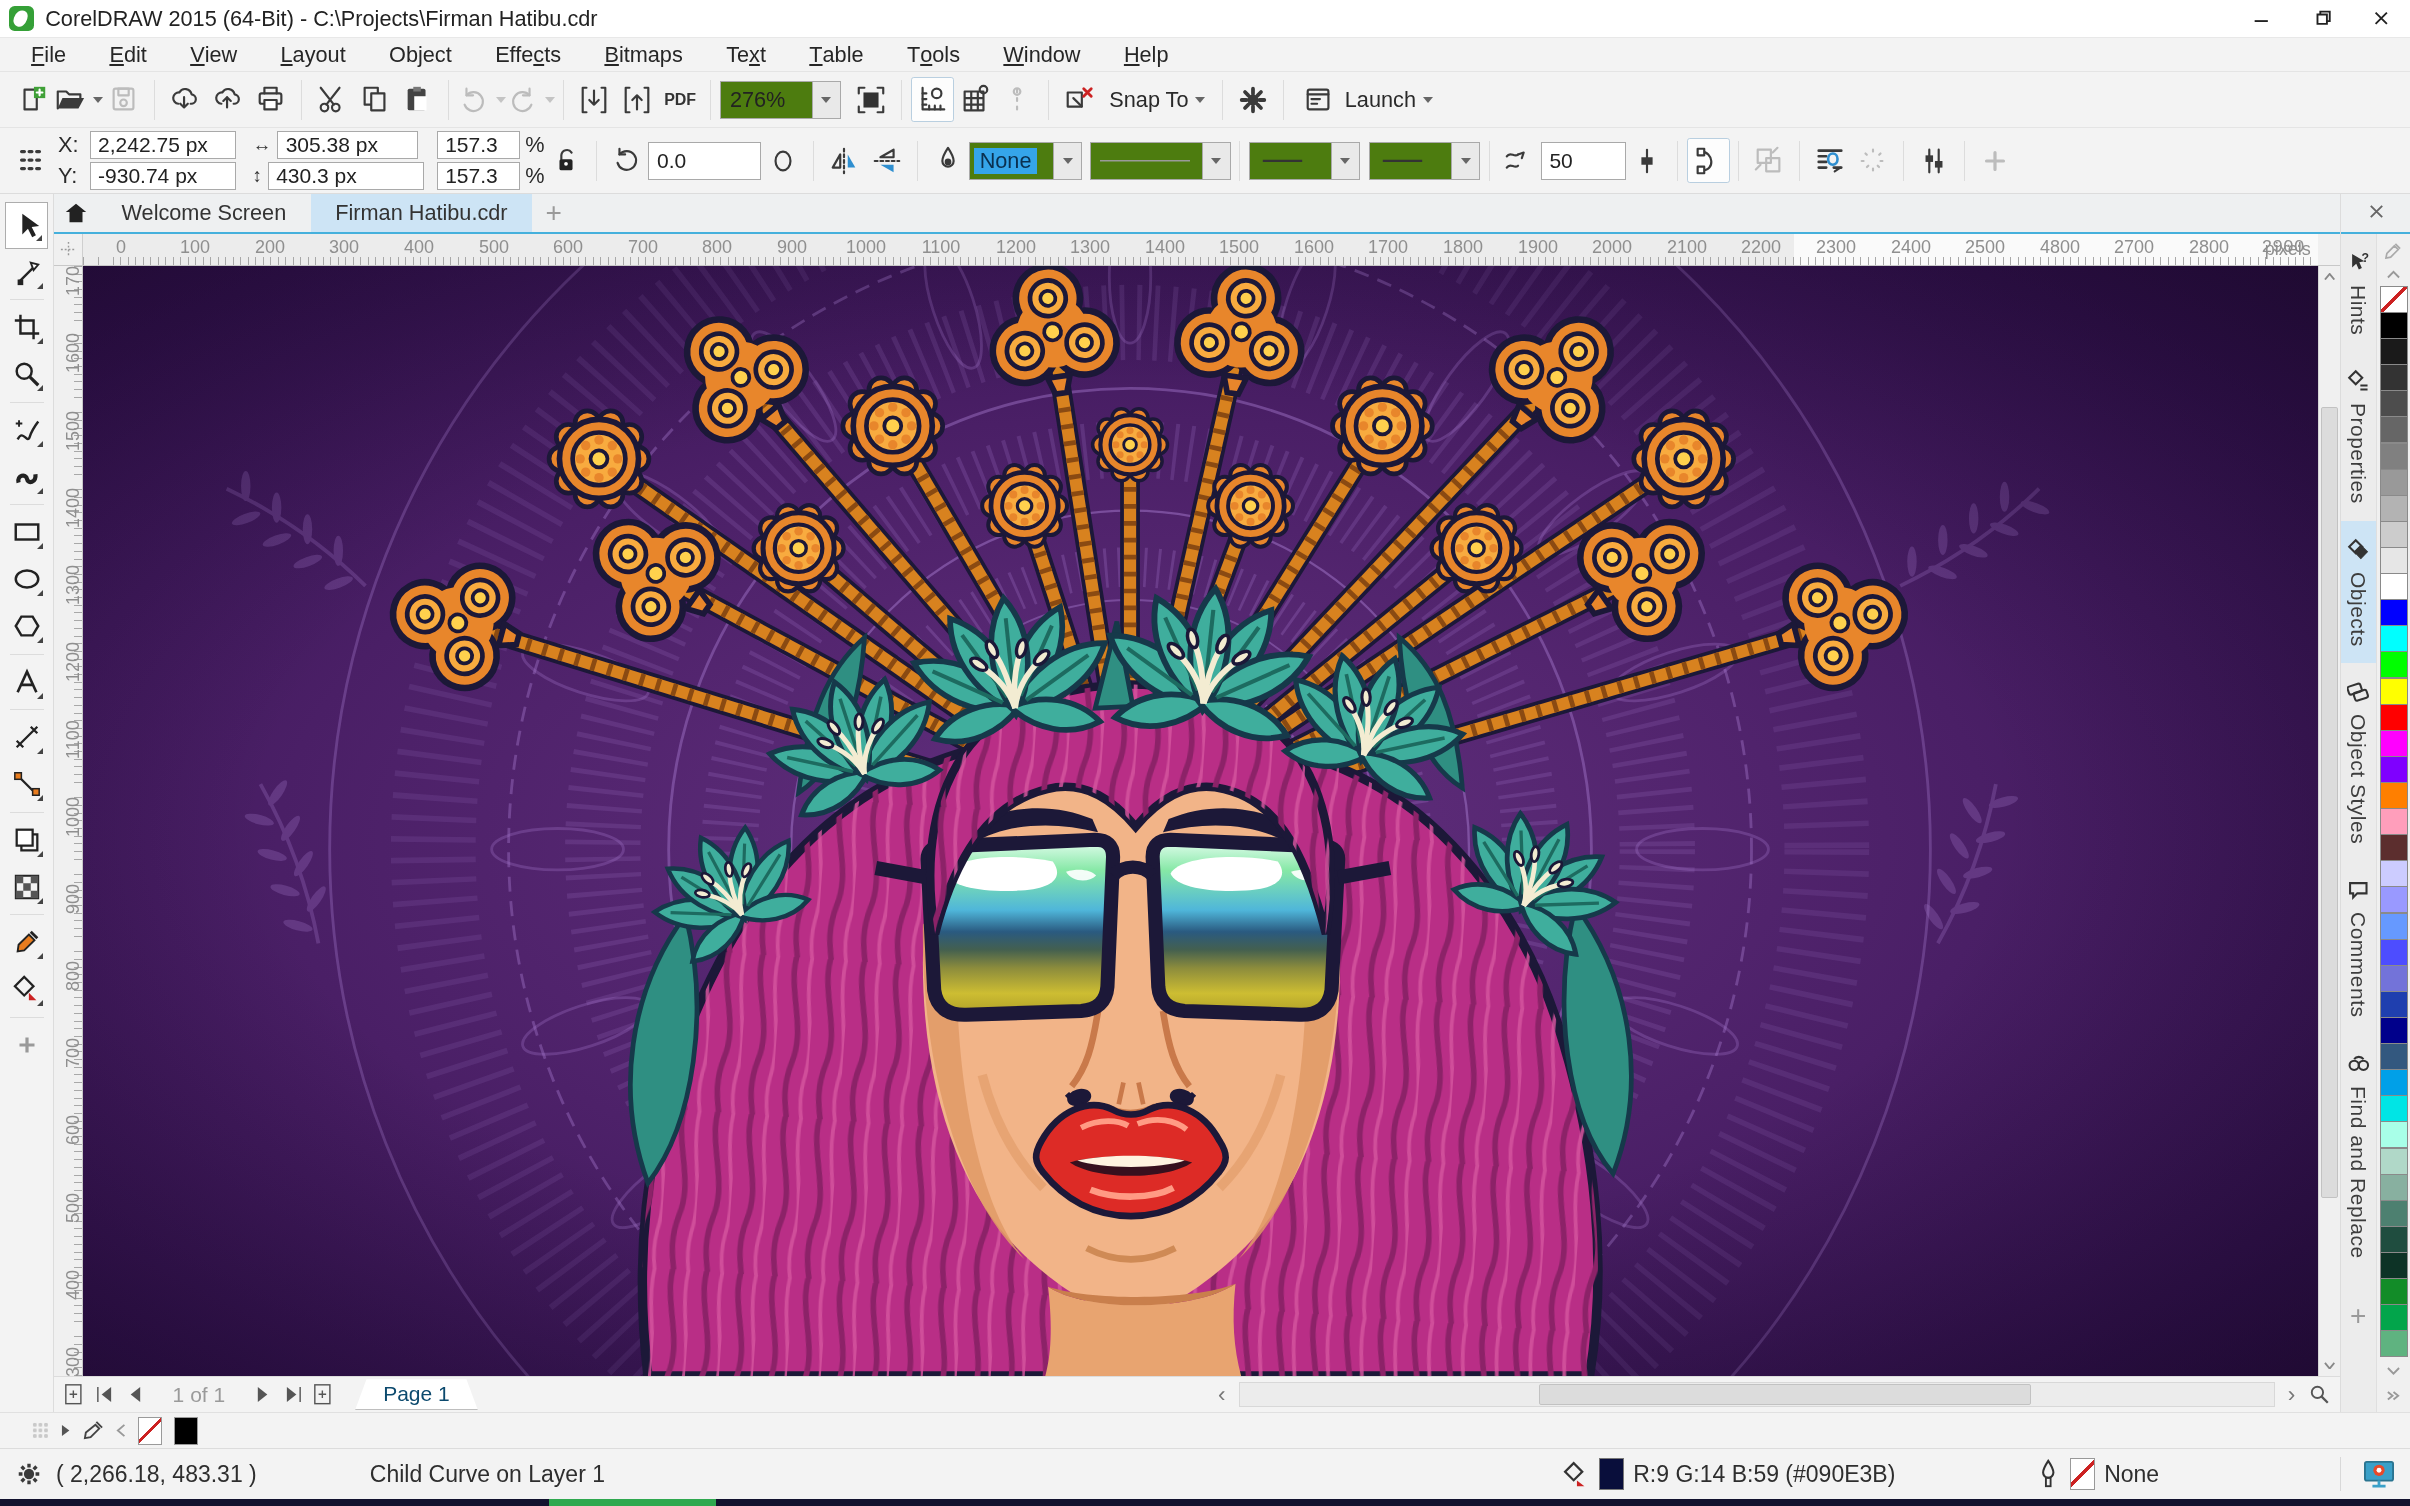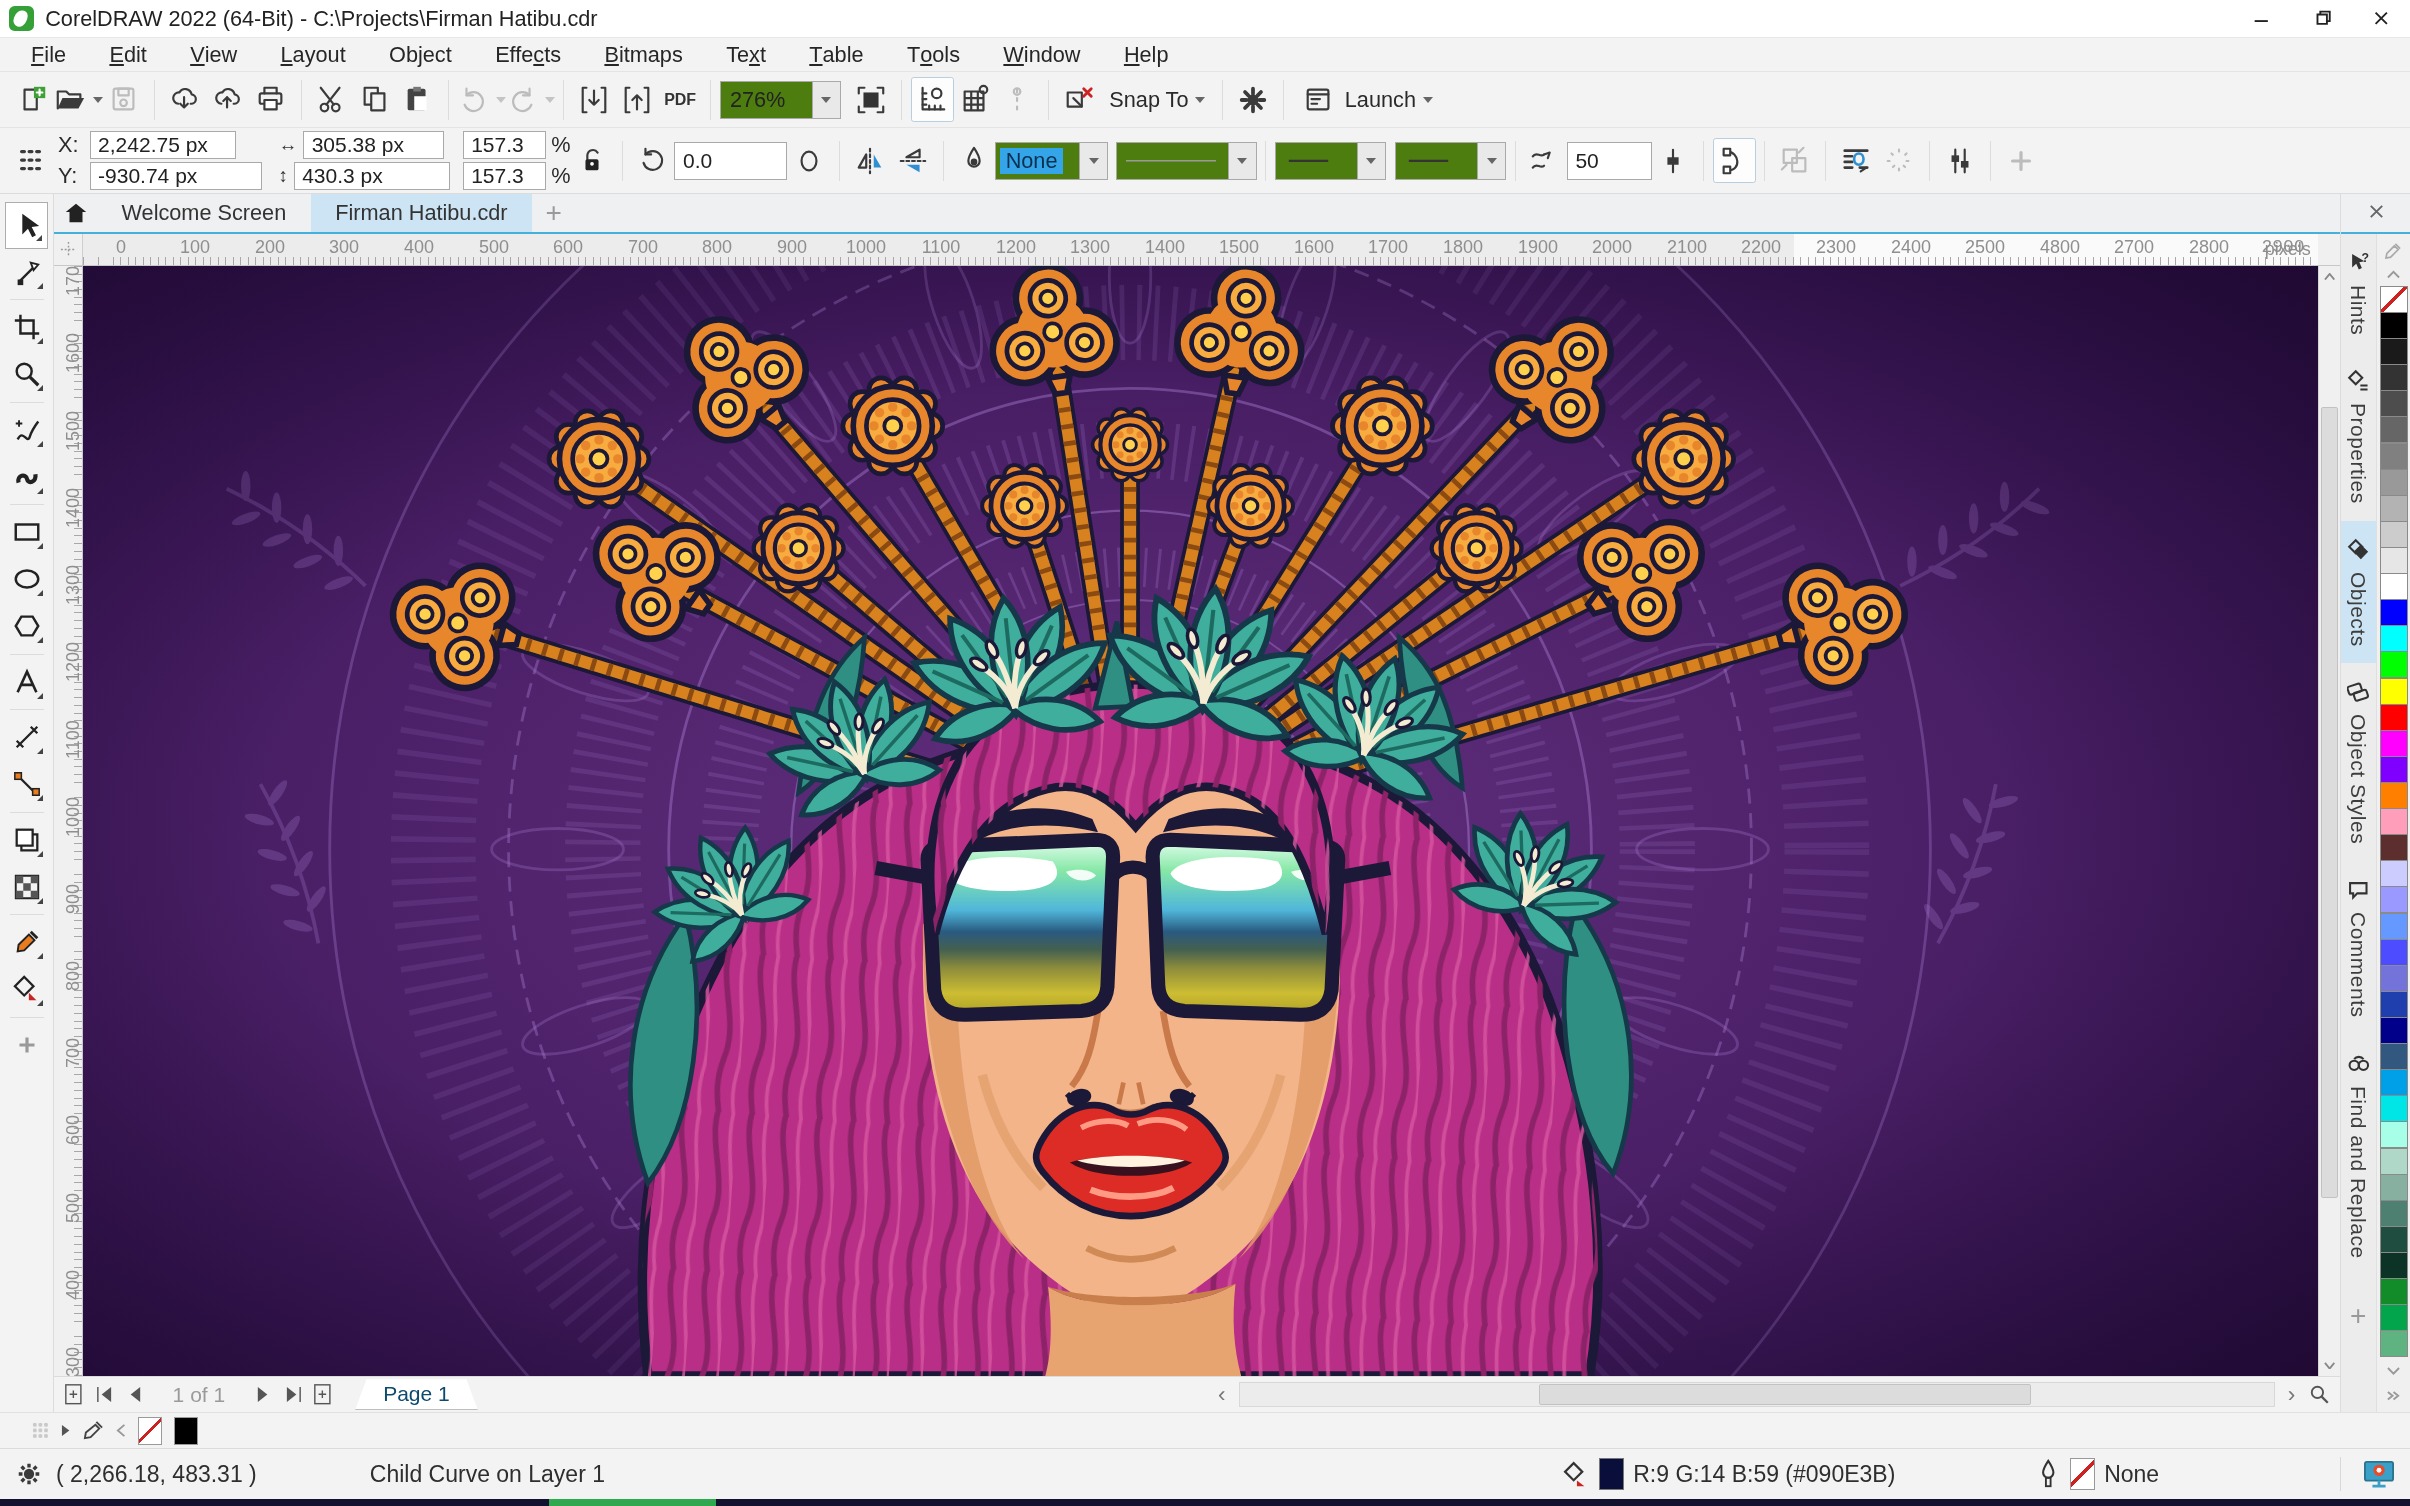--- a/index.html
+++ b/index.html
@@ -120,21 +120,21 @@
   .ssep{width:0.9px;height:34px;background:#d8d8d8;margin:0 21px}
 
   .bottomstrip{height:7.5px;background:#12122e;position:relative}
   .greenseg{position:absolute;left:549px;width:167px;top:0;bottom:0;background:#2fa84f}
 </style>
 </head>
 <body>
 
 <div class="titlebar">
   <span class="applogo"></span>
-  <span>CorelDRAW 2022 (64-Bit) - C:\Projects\Firman Hatibu.cdr</span>
+  <span>CorelDRAW 2015 (64-Bit) - C:\Projects\Firman Hatibu.cdr</span>
   <div class="winbtns">
     <div class="winbtn">
         <svg width="24.5" height="24.5" viewBox="0 0 26 26">
           <path d="M6 16h14"></path>
         </svg>
       </div>
     <div class="winbtn">
         <svg width="24.5" height="24.5" viewBox="0 0 26 26">
           <path d="M9 9h10v10H9Z M12 9V6h10v10h-3"></path>
         </svg>
@@ -325,21 +325,21 @@
         <path d="M7 7h3M15 7h3M23 7h3M7 16h3M15 16h3M23 16h3M7 25h3M15 25h3M23 25h3" stroke-width="3.4"></path>
       </svg>
     </div>
   <div class="stk" style="margin-left:5.6px">
     <div class="row">
         <span class="lbl23" style="width:26px">X:</span>
         <div class="field" style="width:146px">2,242.75 px</div>
       </div>
     <div class="row">
         <span class="lbl23" style="width:26px">Y:</span>
-        <div class="field" style="width:172px">-930.74 px</div>
+        <div class="field" style="width:146px">-930.74 px</div>
       </div>
   </div>
   <div class="stk" style="margin-left:17px">
     <div class="row">
         <span style="font-size:19px;color:#333">↔</span>
         <div class="field" style="width:141px">305.38 px</div>
       </div>
     <div class="row">
         <span style="font-size:19px;color:#333">↕</span>
         <div class="field" style="width:156px">430.3 px</div>

